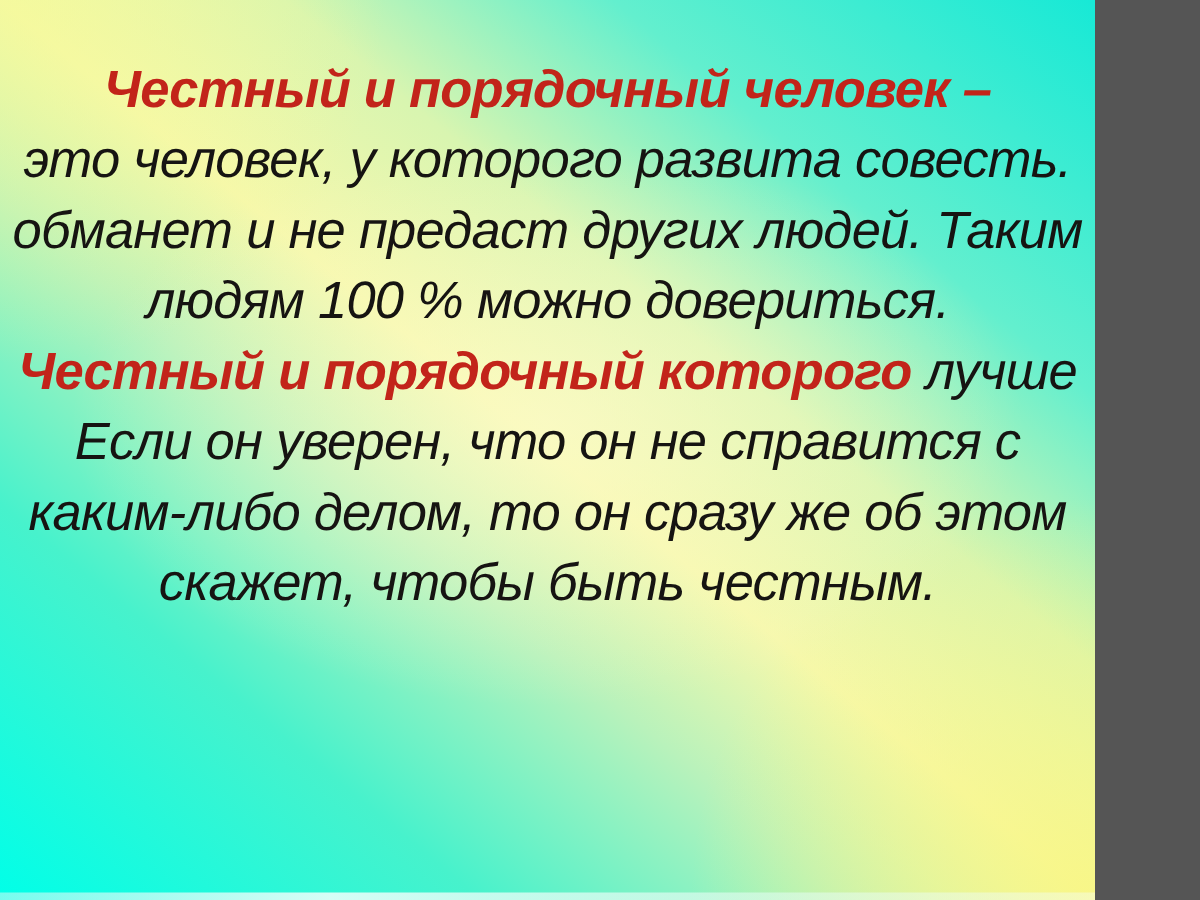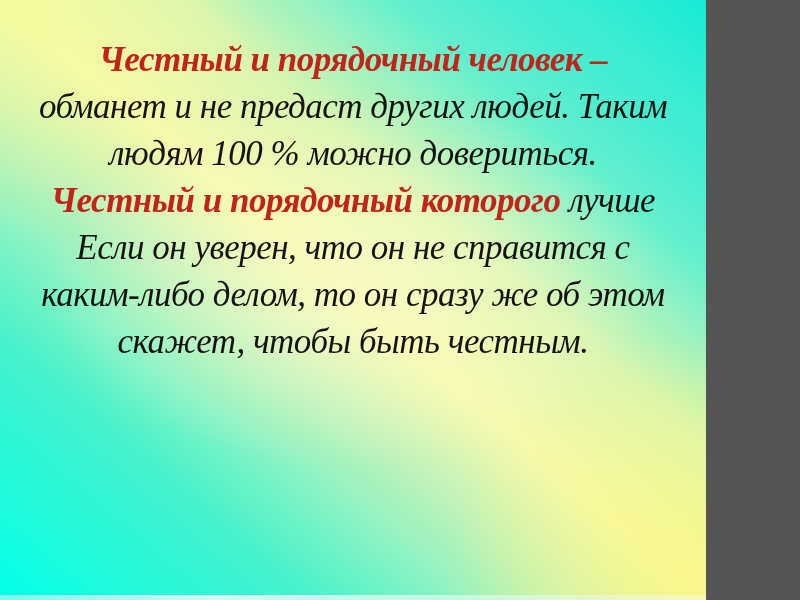--- a/index.html
+++ b/index.html
@@ -5,33 +5,34 @@
   html, body {
     margin: 0;
     padding: 0;
     background: #555;
   }
   .slide {
     position: relative;
     width: 706px;
     height: 600px;
     overflow: hidden;
-    font-family: Liberation Serif, serif;
+    font-family: Liberation Sans, sans-serif;
     background:
       radial-gradient(circle at 99% 99%, rgba(248,246,130,0.85) 0%, rgba(248,246,130,0) 28%),
       radial-gradient(circle at 2% 0%, rgba(244,250,150,0.65) 0%, rgba(244,250,150,0) 26%),
       radial-gradient(ellipse 58% 42% at 50% 47%, rgba(253,251,205,0.65), rgba(253,251,205,0) 75%),
       linear-gradient(to bottom left,
         var(--cyan-top-right) 0%,
         #63efce 22%,
         #d8f5b0 37%,
         var(--pale-yellow-diagonal) 50%,
         #b9f2bb 61%,
         #47f2cc 78%,
         var(--cyan-bottom-left) 100%);
+    padding-left: 24px;
   }
   .text-block {
     position: absolute;
     left: 0;
     right: 0;
     top: 36px;
     text-align: center;
   }
   .text-line {
     font-size: 35px;
@@ -60,20 +61,21 @@
       rgba(225,252,242,0.6) 70%,
       rgba(245,252,230,0.5));
   }
 </style>
 </head>
 <body>
 
 <div class="slide" style="--cyan-top-right: #17e9d6; --cyan-bottom-left: #00ffe8; --pale-yellow-diagonal: #f6f8ac; --emphasis-color: #c2241a; --body-color: #161412;">
   <div class="text-block">
       <div class="text-line"><span class="em">Честный и порядочный человек –</span></div>
+      <div class="text-line"><span class="bd">это человек, у которого развита совесть.</span></div>
       <div class="text-line"><span class="bd">обманет и не предаст других людей. Таким</span></div>
       <div class="text-line"><span class="bd">людям 100 % можно довериться.</span></div>
       <div class="text-line"><span class="em">Честный и порядочный которого</span><span class="bd"> лучше</span></div>
       <div class="text-line"><span class="bd">Если он уверен, что он не справится с</span></div>
       <div class="text-line"><span class="bd">каким-либо делом, то он сразу же об этом</span></div>
       <div class="text-line"><span class="bd">скажет, чтобы быть честным.</span></div>
     </div>
   <div class="bottom-edge"></div>
 </div>
 

